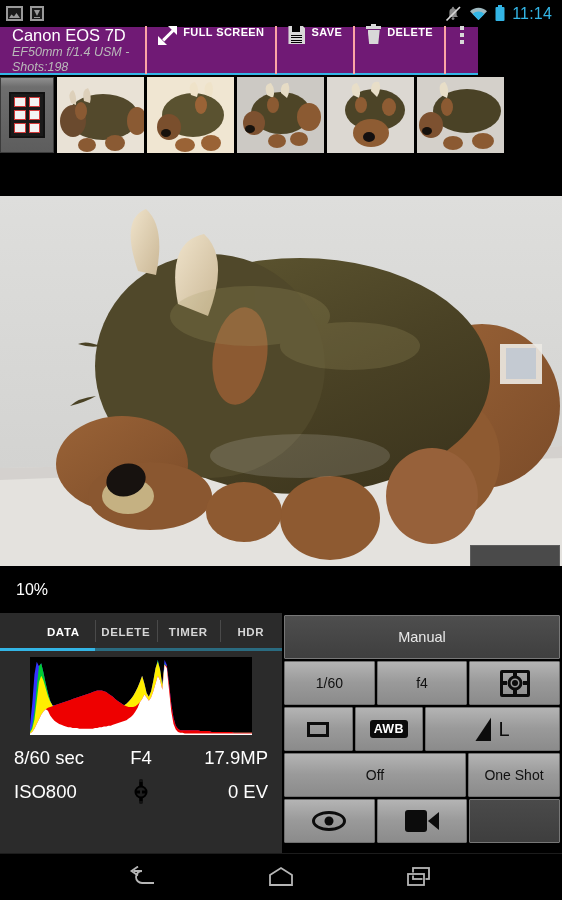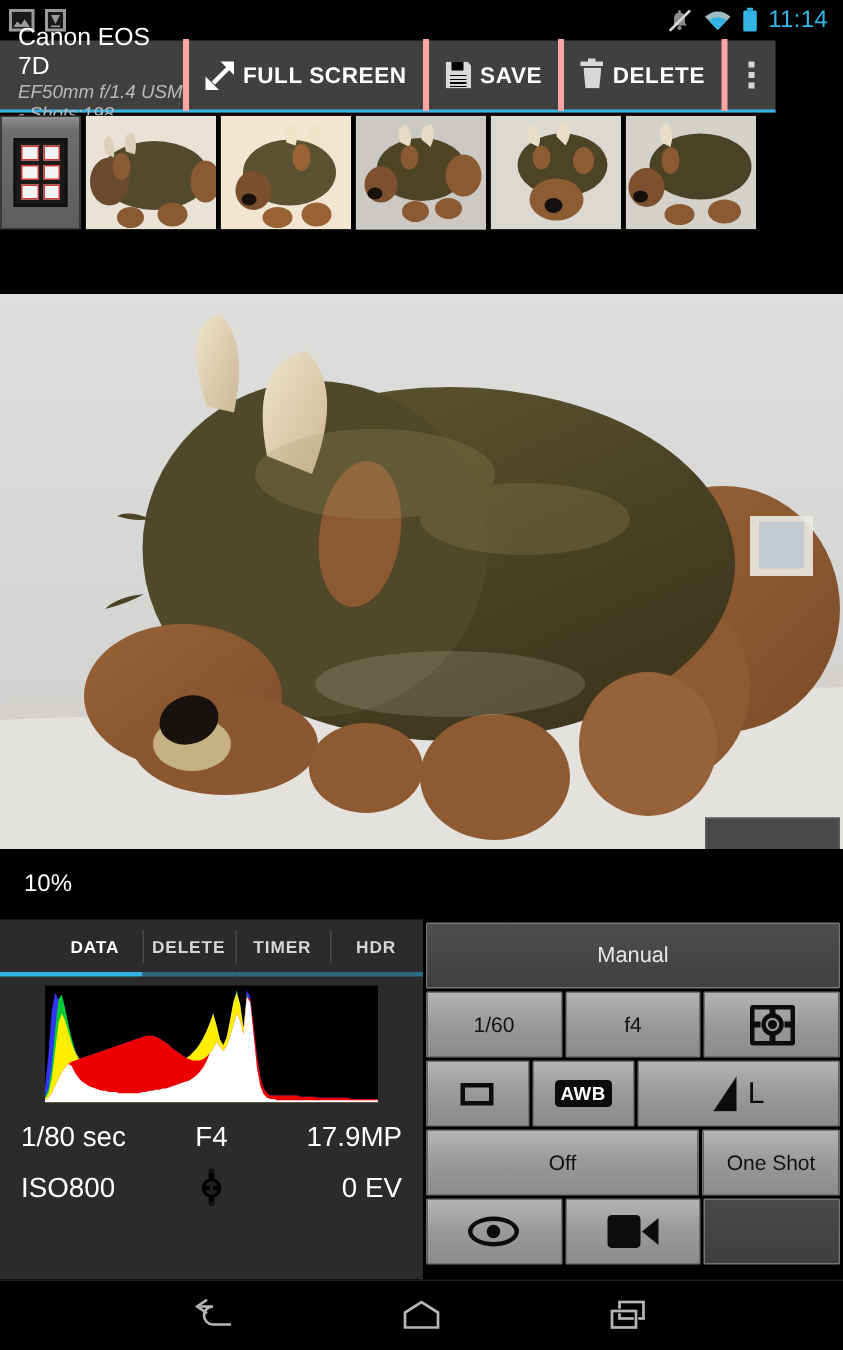--- a/index.html
+++ b/index.html
@@ -30,32 +30,32 @@
     content:""; position:absolute; left:50%; top:2px; transform:translateX(-50%);
     width:0;height:0;border-left:3px solid transparent;border-right:3px solid transparent;
     border-top:6px solid #9a9a9a;
   }
   .ic-download::before{
     content:""; position:absolute; left:2px; bottom:1px; width:6px; height:1.5px; background:#9a9a9a;
   }
 
   
   .actionbar {
-    position: absolute; top: 27px; left: 0; width: 517px; height: 48px;
-    background: #404040; display: flex; align-items: center;
+    position: absolute; top: 27px; left: 0; width: 478px; height: 48px;
+    background: #701a75; display: flex; align-items: center;
     border-bottom: 2px solid #33b5e5;
   }
   .ab-titles { padding-left: 12px; width: 232px; }
   .ab-title { color: #fff; font-size: 16.5px; line-height: 19px; }
   .ab-sub { color: #b9b9b9; font-size: 12.5px; line-height: 15px; font-style: italic; }
   .ab-actions { display: flex; align-items: stretch; height: 48px; margin-left: auto; }
   .ab-item {
-    display: flex; align-items: center; gap: 6px;
-    padding: 0 11px; border-left: 4px solid #fca5a5;
-    color: #fff; font-size: 15px; font-weight: bold; letter-spacing: .4px;
+    display: flex; gap: 6px;
+    padding: 0 11px; border-left: 2px solid #fca5a5;
+    color: #fff; font-size: 11px; font-weight: bold; letter-spacing: .4px;
   }
   .ab-item.overflow { padding: 0 14px; }
   .ab-label { white-space: nowrap; }
   .ic-fullscreen { width: 19px; height: 19px; position: relative; }
   .ic-fullscreen::before, .ic-fullscreen::after {
     content:""; position:absolute; width:0;height:0;
   }
   .ic-fullscreen::before{
     left:0; bottom:0; border-left:9px solid #fff; border-top:9px solid transparent;
   }
@@ -430,21 +430,21 @@
               <path d="M0,100 L0.00,96.00 L1.01,88.00 L2.02,70.00 L3.03,38.00 L4.04,12.00 L5.05,8.00 L6.06,20.00 L7.07,34.00 L8.08,46.00 L9.09,56.00 L10.10,63.00 L11.11,68.00 L12.12,72.00 L13.13,75.00 L14.14,77.00 L15.15,79.00 L16.16,81.00 L17.17,82.00 L18.18,83.00 L19.19,84.00 L20.20,85.00 L21.21,85.00 L22.22,86.00 L23.23,86.00 L24.24,86.00 L25.25,86.00 L26.26,86.00 L27.27,86.00 L28.28,85.00 L29.29,85.00 L30.30,84.00 L31.31,84.00 L32.32,83.00 L33.33,82.00 L34.34,81.00 L35.35,80.00 L36.36,79.00 L37.37,78.00 L38.38,77.00 L39.39,75.00 L40.40,73.00 L41.41,71.00 L42.42,69.00 L43.43,67.00 L44.44,64.00 L45.45,61.00 L46.46,57.00 L47.47,52.00 L48.48,46.00 L49.49,38.00 L50.51,28.00 L51.52,38.00 L52.53,50.00 L53.54,55.00 L54.55,48.00 L55.56,34.00 L56.57,16.00 L57.58,4.00 L58.59,18.00 L59.60,40.00 L60.61,8.00 L61.62,14.00 L62.63,42.00 L63.64,70.00 L64.65,86.00 L65.66,93.00 L66.67,96.00 L67.68,97.00 L68.69,97.00 L69.70,98.00 L70.71,98.00 L71.72,98.00 L72.73,98.00 L73.74,98.00 L74.75,98.00 L75.76,98.00 L76.77,98.00 L77.78,98.00 L78.79,98.00 L79.80,98.00 L80.81,98.00 L81.82,98.00 L82.83,98.00 L83.84,98.00 L84.85,98.00 L85.86,98.00 L86.87,98.00 L87.88,98.00 L88.89,98.00 L89.90,98.00 L90.91,98.00 L91.92,98.00 L92.93,98.00 L93.94,98.00 L94.95,98.00 L95.96,98.00 L96.97,98.00 L97.98,98.00 L98.99,98.00 L100.00,98.00 L100,100 Z" fill="#00cc33"></path>
               <path d="M0,100 L0.00,97.00 L1.01,92.00 L2.02,80.00 L3.03,56.00 L4.04,32.00 L5.05,24.00 L6.06,30.00 L7.07,40.00 L8.08,50.00 L9.09,57.00 L10.10,62.00 L11.11,66.00 L12.12,69.00 L13.13,72.00 L14.14,74.00 L15.15,76.00 L16.16,77.00 L17.17,78.00 L18.18,79.00 L19.19,80.00 L20.20,80.00 L21.21,81.00 L22.22,81.00 L23.23,81.00 L24.24,81.00 L25.25,81.00 L26.26,81.00 L27.27,80.00 L28.28,80.00 L29.29,79.00 L30.30,79.00 L31.31,78.00 L32.32,77.00 L33.33,76.00 L34.34,75.00 L35.35,74.00 L36.36,73.00 L37.37,72.00 L38.38,70.00 L39.39,68.00 L40.40,66.00 L41.41,64.00 L42.42,62.00 L43.43,60.00 L44.44,57.00 L45.45,54.00 L46.46,50.00 L47.47,45.00 L48.48,39.00 L49.49,32.00 L50.51,24.00 L51.52,34.00 L52.53,46.00 L53.54,51.00 L54.55,44.00 L55.56,30.00 L56.57,14.00 L57.58,6.00 L58.59,16.00 L59.60,36.00 L60.61,10.00 L61.62,16.00 L62.63,40.00 L63.64,66.00 L64.65,84.00 L65.66,92.00 L66.67,95.00 L67.68,96.00 L68.69,97.00 L69.70,97.00 L70.71,97.00 L71.72,97.00 L72.73,97.00 L73.74,97.00 L74.75,97.00 L75.76,97.00 L76.77,97.00 L77.78,97.00 L78.79,97.00 L79.80,97.00 L80.81,97.00 L81.82,97.00 L82.83,97.00 L83.84,97.00 L84.85,97.00 L85.86,97.00 L86.87,97.00 L87.88,97.00 L88.89,97.00 L89.90,97.00 L90.91,97.00 L91.92,97.00 L92.93,97.00 L93.94,97.00 L94.95,97.00 L95.96,97.00 L96.97,97.00 L97.98,97.00 L98.99,97.00 L100.00,97.00 L100,100 Z" fill="#ffee00"></path>
               <path d="M0,100 L0.00,98.00 L1.01,96.00 L2.02,92.00 L3.03,86.00 L4.04,80.00 L5.05,74.00 L6.06,70.00 L7.07,67.00 L8.08,65.00 L9.09,64.00 L10.10,63.00 L11.11,62.00 L12.12,61.00 L13.13,60.00 L14.14,59.00 L15.15,58.00 L16.16,57.00 L17.17,56.00 L18.18,55.00 L19.19,54.00 L20.20,53.00 L21.21,52.00 L22.22,51.00 L23.23,50.00 L24.24,49.00 L25.25,48.00 L26.26,47.00 L27.27,46.00 L28.28,45.00 L29.29,44.00 L30.30,43.00 L31.31,43.00 L32.32,43.00 L33.33,44.00 L34.34,45.00 L35.35,47.00 L36.36,49.00 L37.37,51.00 L38.38,54.00 L39.39,56.00 L40.40,58.00 L41.41,60.00 L42.42,62.00 L43.43,63.00 L44.44,64.00 L45.45,64.00 L46.46,64.00 L47.47,63.00 L48.48,61.00 L49.49,58.00 L50.51,54.00 L51.52,48.00 L52.53,52.00 L53.54,56.00 L54.55,52.00 L55.56,44.00 L56.57,34.00 L57.58,24.00 L58.59,30.00 L59.60,42.00 L60.61,10.00 L61.62,12.00 L62.63,34.00 L63.64,60.00 L64.65,78.00 L65.66,88.00 L66.67,92.00 L67.68,94.00 L68.69,94.00 L69.70,94.00 L70.71,94.00 L71.72,94.00 L72.73,94.00 L73.74,94.00 L74.75,94.00 L75.76,94.00 L76.77,95.00 L77.78,95.00 L78.79,95.00 L79.80,95.00 L80.81,95.00 L81.82,96.00 L82.83,96.00 L83.84,96.00 L84.85,96.00 L85.86,96.00 L86.87,96.00 L87.88,96.00 L88.89,96.00 L89.90,96.00 L90.91,96.00 L91.92,97.00 L92.93,97.00 L93.94,97.00 L94.95,97.00 L95.96,97.00 L96.97,97.00 L97.98,97.00 L98.99,97.00 L100.00,97.00 L100,100 Z" fill="#ee0000"></path>
               <path d="M0,100 L0.00,98.00 L1.01,96.00 L2.02,92.00 L3.03,86.00 L4.04,80.00 L5.05,74.00 L6.06,70.00 L7.07,67.00 L8.08,69.00 L9.09,75.00 L10.10,79.00 L11.11,82.00 L12.12,84.00 L13.13,86.00 L14.14,87.00 L15.15,88.00 L16.16,89.00 L17.17,90.00 L18.18,90.00 L19.19,91.00 L20.20,91.00 L21.21,91.00 L22.22,92.00 L23.23,92.00 L24.24,92.00 L25.25,92.00 L26.26,92.00 L27.27,92.00 L28.28,92.00 L29.29,91.00 L30.30,91.00 L31.31,90.00 L32.32,90.00 L33.33,89.00 L34.34,89.00 L35.35,88.00 L36.36,88.00 L37.37,87.00 L38.38,86.00 L39.39,85.00 L40.40,84.00 L41.41,83.00 L42.42,82.00 L43.43,81.00 L44.44,79.00 L45.45,77.00 L46.46,74.00 L47.47,70.00 L48.48,65.00 L49.49,58.00 L50.51,54.00 L51.52,48.00 L52.53,52.00 L53.54,56.00 L54.55,52.00 L55.56,44.00 L56.57,34.00 L57.58,24.00 L58.59,30.00 L59.60,42.00 L60.61,10.00 L61.62,14.00 L62.63,42.00 L63.64,70.00 L64.65,86.00 L65.66,93.00 L66.67,96.00 L67.68,97.00 L68.69,97.00 L69.70,98.00 L70.71,98.00 L71.72,98.00 L72.73,98.00 L73.74,98.00 L74.75,98.00 L75.76,98.00 L76.77,98.00 L77.78,98.00 L78.79,98.00 L79.80,98.00 L80.81,98.00 L81.82,98.00 L82.83,98.00 L83.84,98.00 L84.85,98.00 L85.86,98.00 L86.87,98.00 L87.88,98.00 L88.89,98.00 L89.90,98.00 L90.91,98.00 L91.92,98.00 L92.93,98.00 L93.94,98.00 L94.95,98.00 L95.96,98.00 L96.97,98.00 L97.98,98.00 L98.99,98.00 L100.00,98.00 L100,100 Z" fill="#ffffff"></path>
             </svg>
         </div>
       </div>
 
       <div class="data-rows">
         <div class="data-row">
-          <div class="dr-cell l">1/80 sec</div>
+          <div class="dr-cell l">8/60 sec</div>
           <div class="dr-cell c">F4</div>
           <div class="dr-cell r">17.9MP</div>
         </div>
         <div class="data-row">
           <div class="dr-cell l">ISO800</div>
           <div class="dr-cell c">
             <span class="meter-ic-sm">
               <i class="ring"></i>
               <i class="tick" style="left:50%;transform:translateX(-50%);top:1px;width:3px;height:4px;"></i>
               <i class="tick" style="left:50%;transform:translateX(-50%);bottom:1px;width:3px;height:4px;"></i>

